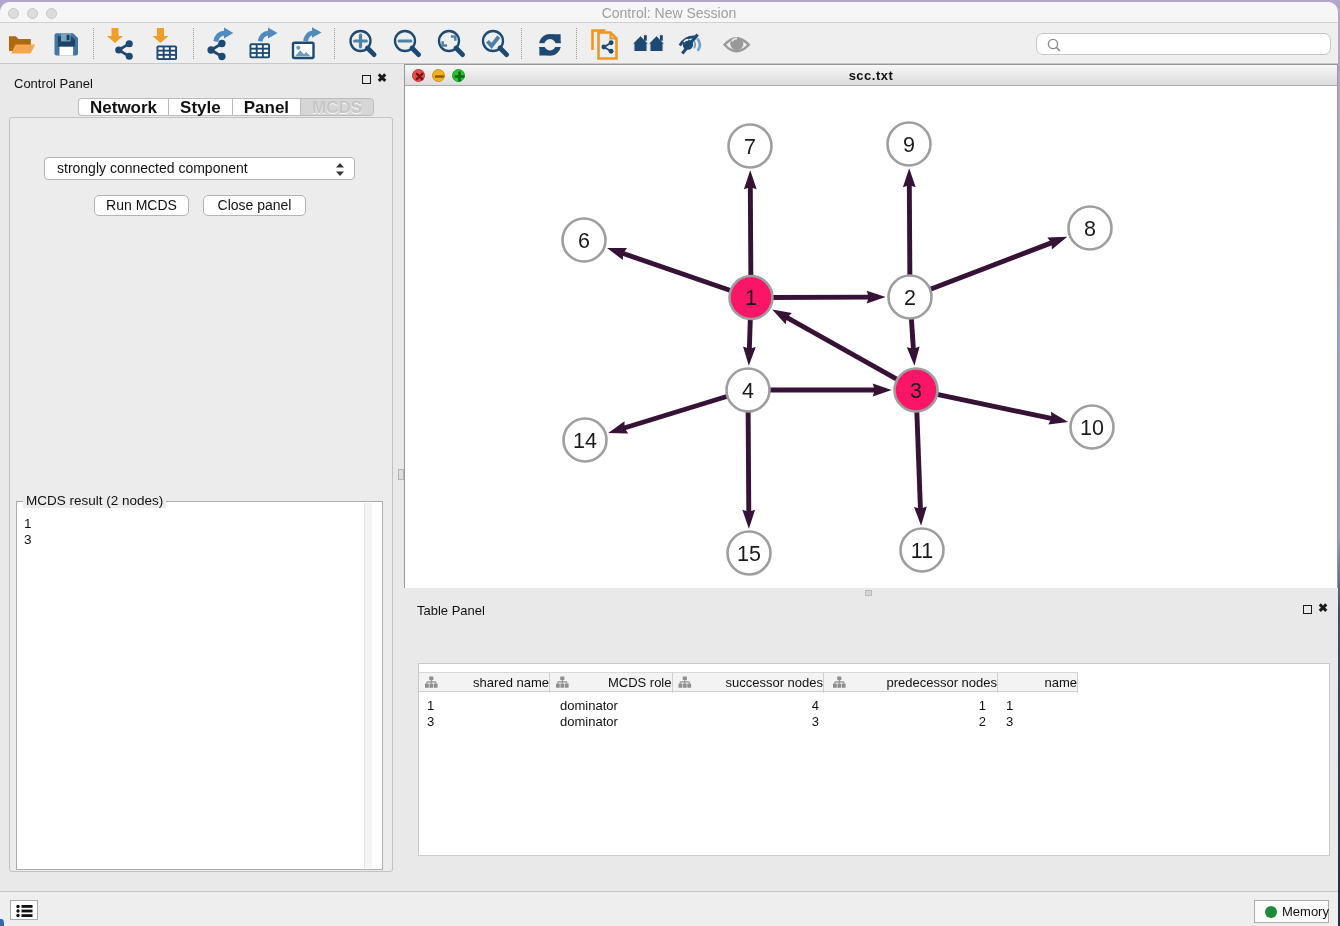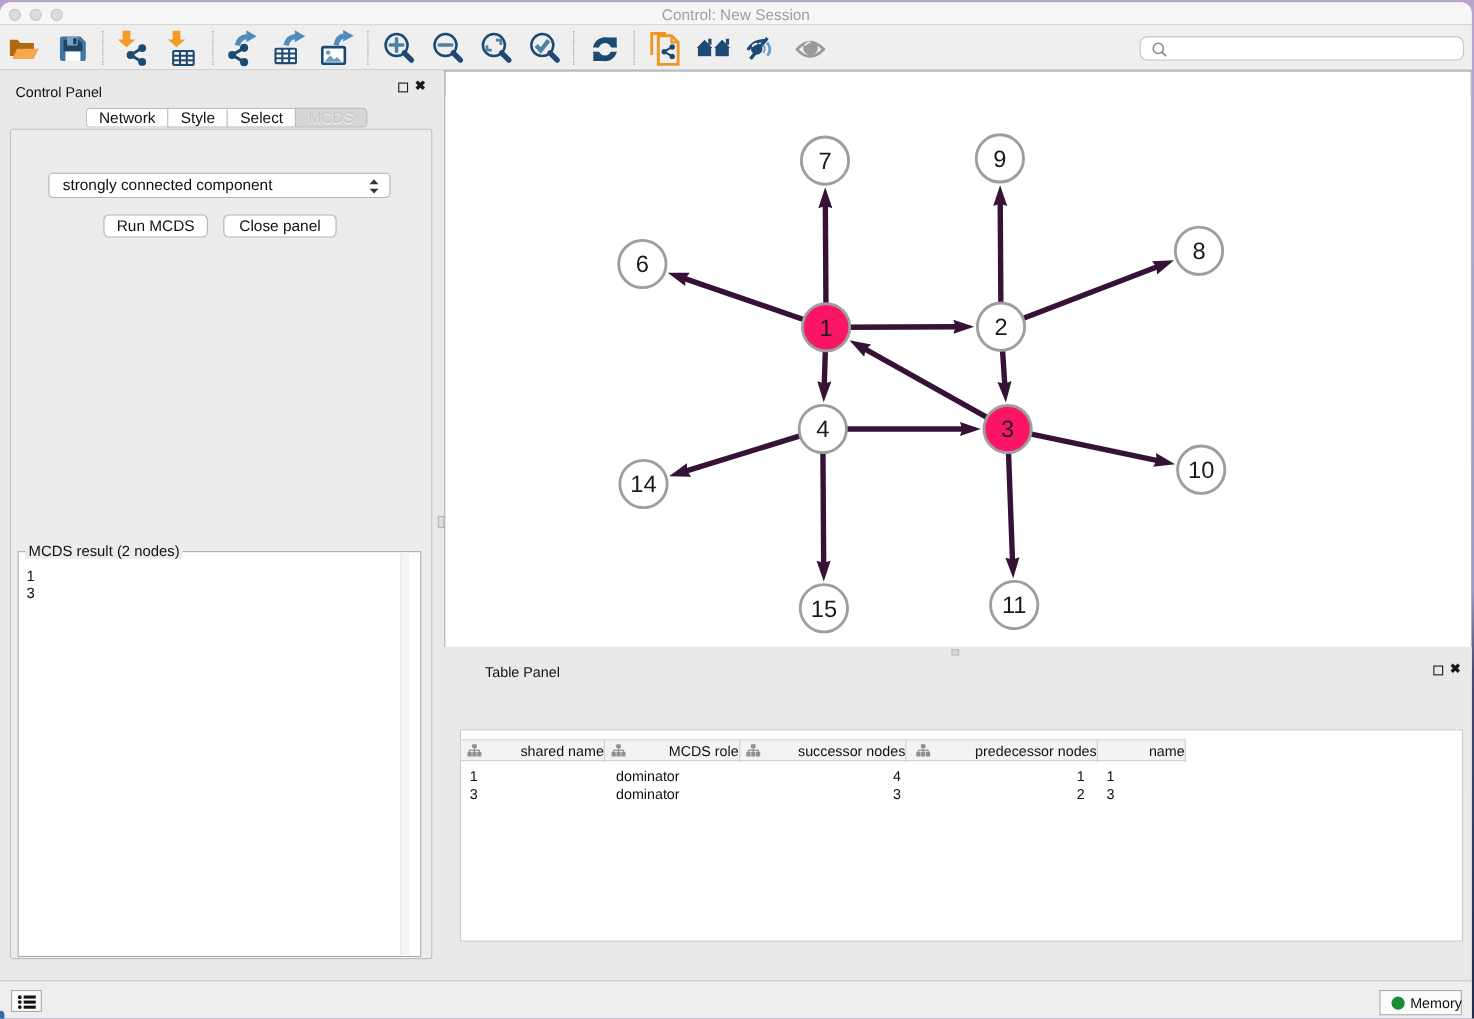--- a/index.html
+++ b/index.html
@@ -20,22 +20,22 @@
 .tsep { position:absolute; top:5px; height:31px; width:0;
   border-left:1px dotted #9a9a9a; }
 .searchbox { position:absolute; left:1036px; top:10px; width:295px; height:22px;
   background:#fff; border:1px solid #c6c6c6; border-radius:7px; }
 
 .cp { position:absolute; left:0; top:62px; width:395px; height:827px; background:#e9e9e9; }
 .cp-head { position:absolute; left:14px; top:12px; font-size:13px; color:#111;text-align:center; }
 .icon-float { position:absolute; width:9px; height:9px; border:1.5px solid #1a1a1a; background:transparent; }
 .icon-x { position:absolute; font-size:12px; color:#1a1a1a; font-weight:bold; }
 .tabs { position:absolute; top:34px; left:78px; height:20px; display:flex; }
-.tab { height:18px; line-height:17px; font-size:14px; color:#111;
-  background:#fff; border:1px solid #bcbcbc; border-right:none; padding:0 11px; text-align:center; }
+.tab { height:18px; line-height:17px; font-size:17px; color:#111;
+  background:#fff; border:1px solid #bcbcbc; border-right:none; padding:0 11px; text-align:center;font-weight:bold; }
 .tab:first-child { border-radius:4px 0 0 4px; }
 .tab:last-child { border-radius:0 4px 4px 0; border-right:1px solid #bcbcbc; }
 .tab.sel { background:#d6d6d6; color:#c6c6c6; text-shadow:0 1px 0 #fafafa; }
 .tabpane { position:absolute; left:9px; top:53px; width:384px; height:755px;
   background:#ececec; border:1px solid #c2c2c2; border-radius:3px; }
 .opt-label { position:absolute; top:75px; width:100%; text-align:center; font-size:13.5px; color:#111; }
 .dropdown { position:absolute; left:44px; top:93px; width:311px; height:23px;
   background:#fff; border:1px solid #b3b3b3; border-radius:4px;
   font-size:14px; color:#111; line-height:21px; padding-left:12px; }
 .btn { position:absolute; height:21px; background:#fff; border:1px solid #b3b3b3;
@@ -51,21 +51,21 @@
 .net-titlebar { position:absolute; left:0; top:0; width:100%; height:21px;
   background:linear-gradient(#f7f7f7,#dcdcdc); border-bottom:1px solid #ababab; }
 .net-title { position:absolute; top:3px; width:100%; text-align:center;
   font-size:13px; font-weight:bold; color:#111; letter-spacing:0.5px; }
 .wbtn { position:absolute; top:4px; width:13px; height:13px; border-radius:50%; }
 .net-canvas { position:absolute; left:0; top:22px; width:932px; height:501px; background:#fff; }
 
 .hsplit { position:absolute; left:404px; top:586px; width:934px; height:10px; background:#e9e9e9; }
 
 .tp { position:absolute; left:404px; top:596px; width:934px; height:293px; background:#e9e9e9; }
-.tp-head { position:absolute; left:13px; top:5px; font-size:13px; color:#111;margin-left:24px; }
+.tp-head { position:absolute; left:13px; top:5px; font-size:13px; color:#111; }
 .tp-toolbar { position:absolute; left:14px; top:33px; width:912px; height:32px;
   background:#e7e7e7; border:1px solid #cdcdcd; border-radius:4px 4px 0 0; border-bottom:none;margin-top:35px; }
 .tp-table { position:absolute; left:14px; top:65px; width:912px; height:193px;
   background:#fff; border:1px solid #c9c9c9; }
 .th-row { position:absolute; left:0; top:8px; height:20px; background:#f3f3f3;
   border-top:1px solid #d8d8d8; border-bottom:1px solid #cfcfcf; }
 .th-cell { position:absolute; top:0; height:20px; border-right:1px solid #cfcfcf;
   font-size:13px; color:#111; text-align:right; line-height:19px; }
 .td { position:absolute; font-size:13px; color:#111; height:16px; line-height:16px; }
 .bottom-tabs { position:absolute; left:291px; top:268px; display:flex; }
@@ -222,41 +222,59 @@
       </div>
   </div>
 
   <div class="cp">
     <div class="cp-head">Control Panel</div>
     <div class="icon-float" style="left:362px; top:11px"></div>
     <div class="icon-x" style="left:377px; top:7px">✖</div>
     <div class="tabs">
       <div class="tab">Network</div>
         <div class="tab">Style</div>
-        <div class="tab">Select</div>
+        <div class="tab">Panel</div>
         <div class="tab sel">MCDS</div>
     </div>
     <div class="tabpane"></div>
     <div class="dropdown">strongly connected component<svg width="14" height="17" viewBox="0 0 14 17" style="position:absolute;right:7px;top:3px">
           <path d="M3 6.5 L7 2 L11 6.5 z" fill="#333"></path>
           <path d="M3 10.5 L7 15 L11 10.5 z" fill="#333"></path>
         </svg></div>
     <div class="btn" style="left:94px; top:131px; width:95px">Run MCDS</div>
     <div class="btn" style="left:203px; top:131px; width:103px">Close panel</div>
     <div class="groupbox">
       <div class="groupbox-label">MCDS result (2 nodes)</div>
       <div style="position:absolute; left:7px; top:14px; font-size:13.5px; color:#111; line-height:16px">1<br>3</div>
       <div style="position:absolute; left:347px; top:1px; width:8px; height:365px; background:#f4f4f4; border-left:1px solid #e3e3e3"></div>
     </div>
   </div>
   <div class="vsplit">
       <div style="position:absolute;left:3px;top:405px;width:6px;height:11px;background:#dcdcdc;border:1px solid #b5b5b5"></div>
     </div>
 
   <div class="netframe">
+    <div class="net-titlebar">
+      <div class="wbtn" style="left:7px; background:#ed4d48; border:1px solid #c43b38">
+          <svg width="11" height="11" viewBox="0 0 11 11" style="position:absolute;left:1px;top:1px">
+            <path d="M2.8 2.8 L8.2 8.2 M8.2 2.8 L2.8 8.2" stroke="#791612" stroke-width="2.4" stroke-linecap="round"></path>
+          </svg>
+        </div>
+      <div class="wbtn" style="left:27px; background:#f2b11d; border:1px solid #cf9417">
+          <svg width="11" height="11" viewBox="0 0 11 11" style="position:absolute;left:1px;top:1px">
+            <line x1="2" y1="5.5" x2="9" y2="5.5" stroke="#915c09" stroke-width="2.6" stroke-linecap="round"></line>
+          </svg>
+        </div>
+      <div class="wbtn" style="left:47px; background:#28c22f; border:1px solid #1ea328">
+          <svg width="11" height="11" viewBox="0 0 11 11" style="position:absolute;left:1px;top:1px">
+            <path d="M5.5 1.6 V9.4 M1.6 5.5 H9.4" stroke="#0c6b16" stroke-width="2.6" stroke-linecap="round"></path>
+          </svg>
+        </div>
+      <div class="net-title">scc.txt</div>
+    </div>
     <div class="net-canvas">
       <svg width="934" height="502" viewBox="0 0 934 502" style="position:absolute;top:0;left:0">
 <line x1="345.9" y1="195.0" x2="345.3" y2="98.3" stroke="#361236" stroke-width="4.9"></line>
 <polygon points="345.2,83.3 351.7,102.3 345.3,100.3 338.9,102.3" fill="#361236"></polygon>
 <line x1="331.3" y1="205.5" x2="216.2" y2="165.8" stroke="#361236" stroke-width="4.9"></line>
 <polygon points="202.0,160.9 222.0,161.0 218.1,166.4 217.9,173.1" fill="#361236"></polygon>
 <line x1="361.5" y1="210.5" x2="465.7" y2="210.1" stroke="#361236" stroke-width="4.9"></line>
 <polygon points="480.7,210.1 461.7,216.5 463.7,210.1 461.7,203.7" fill="#361236"></polygon>
 <line x1="345.5" y1="226.0" x2="344.3" y2="263.7" stroke="#361236" stroke-width="4.9"></line>
 <polygon points="343.8,278.7 338.0,259.5 344.3,261.7 350.8,259.9" fill="#361236"></polygon>

